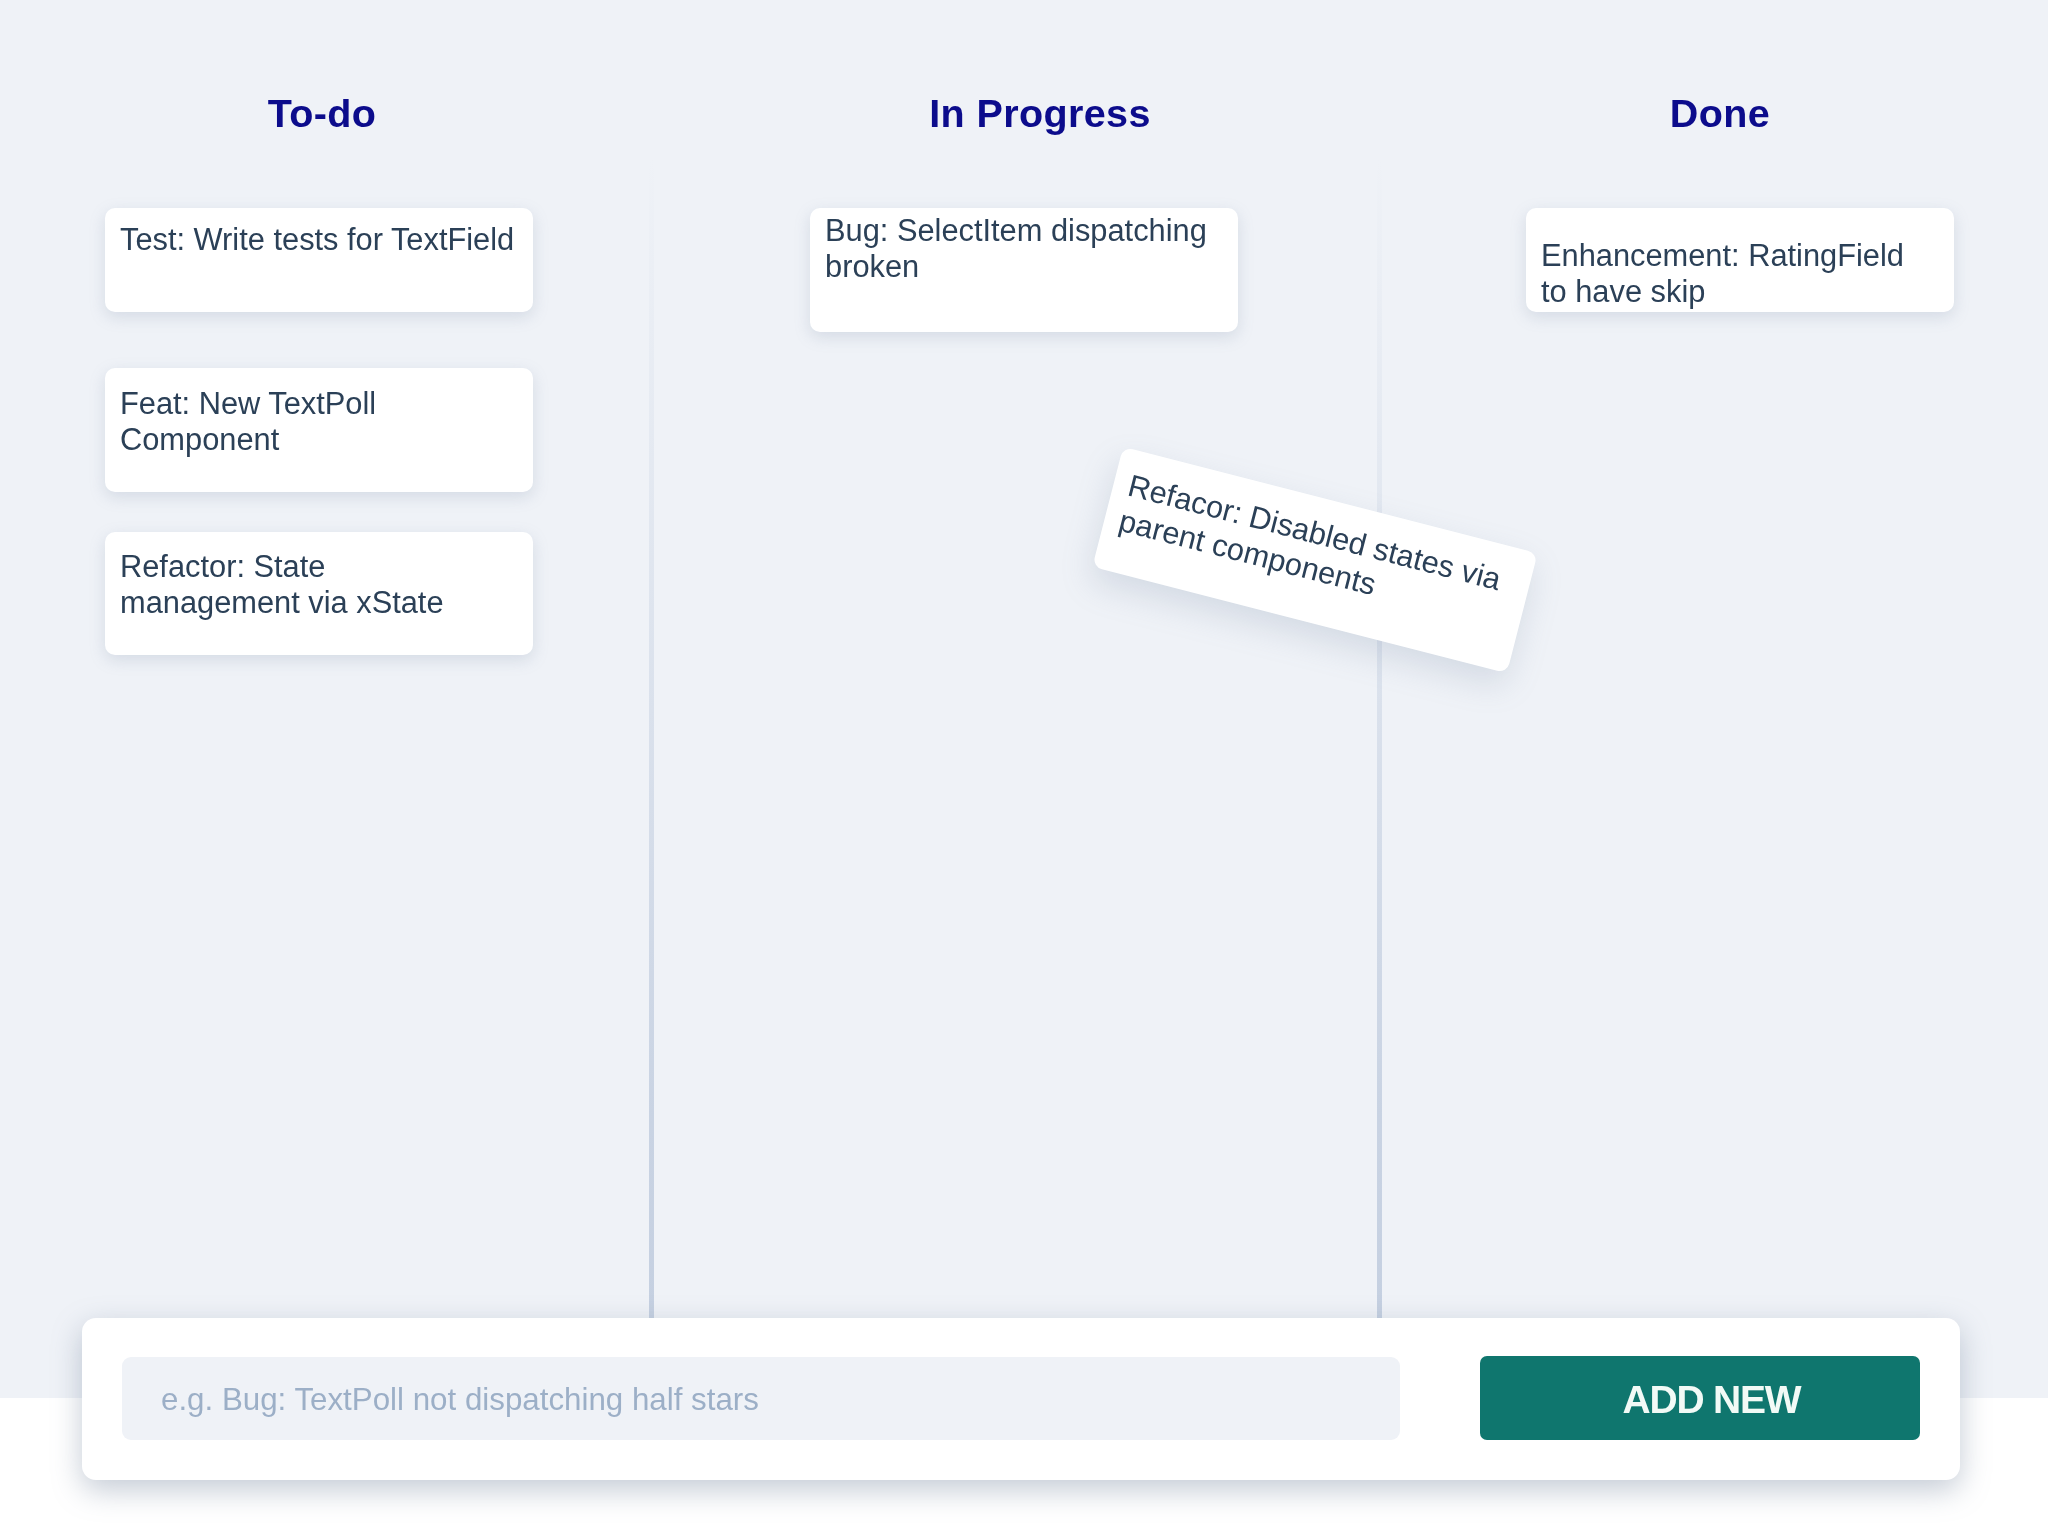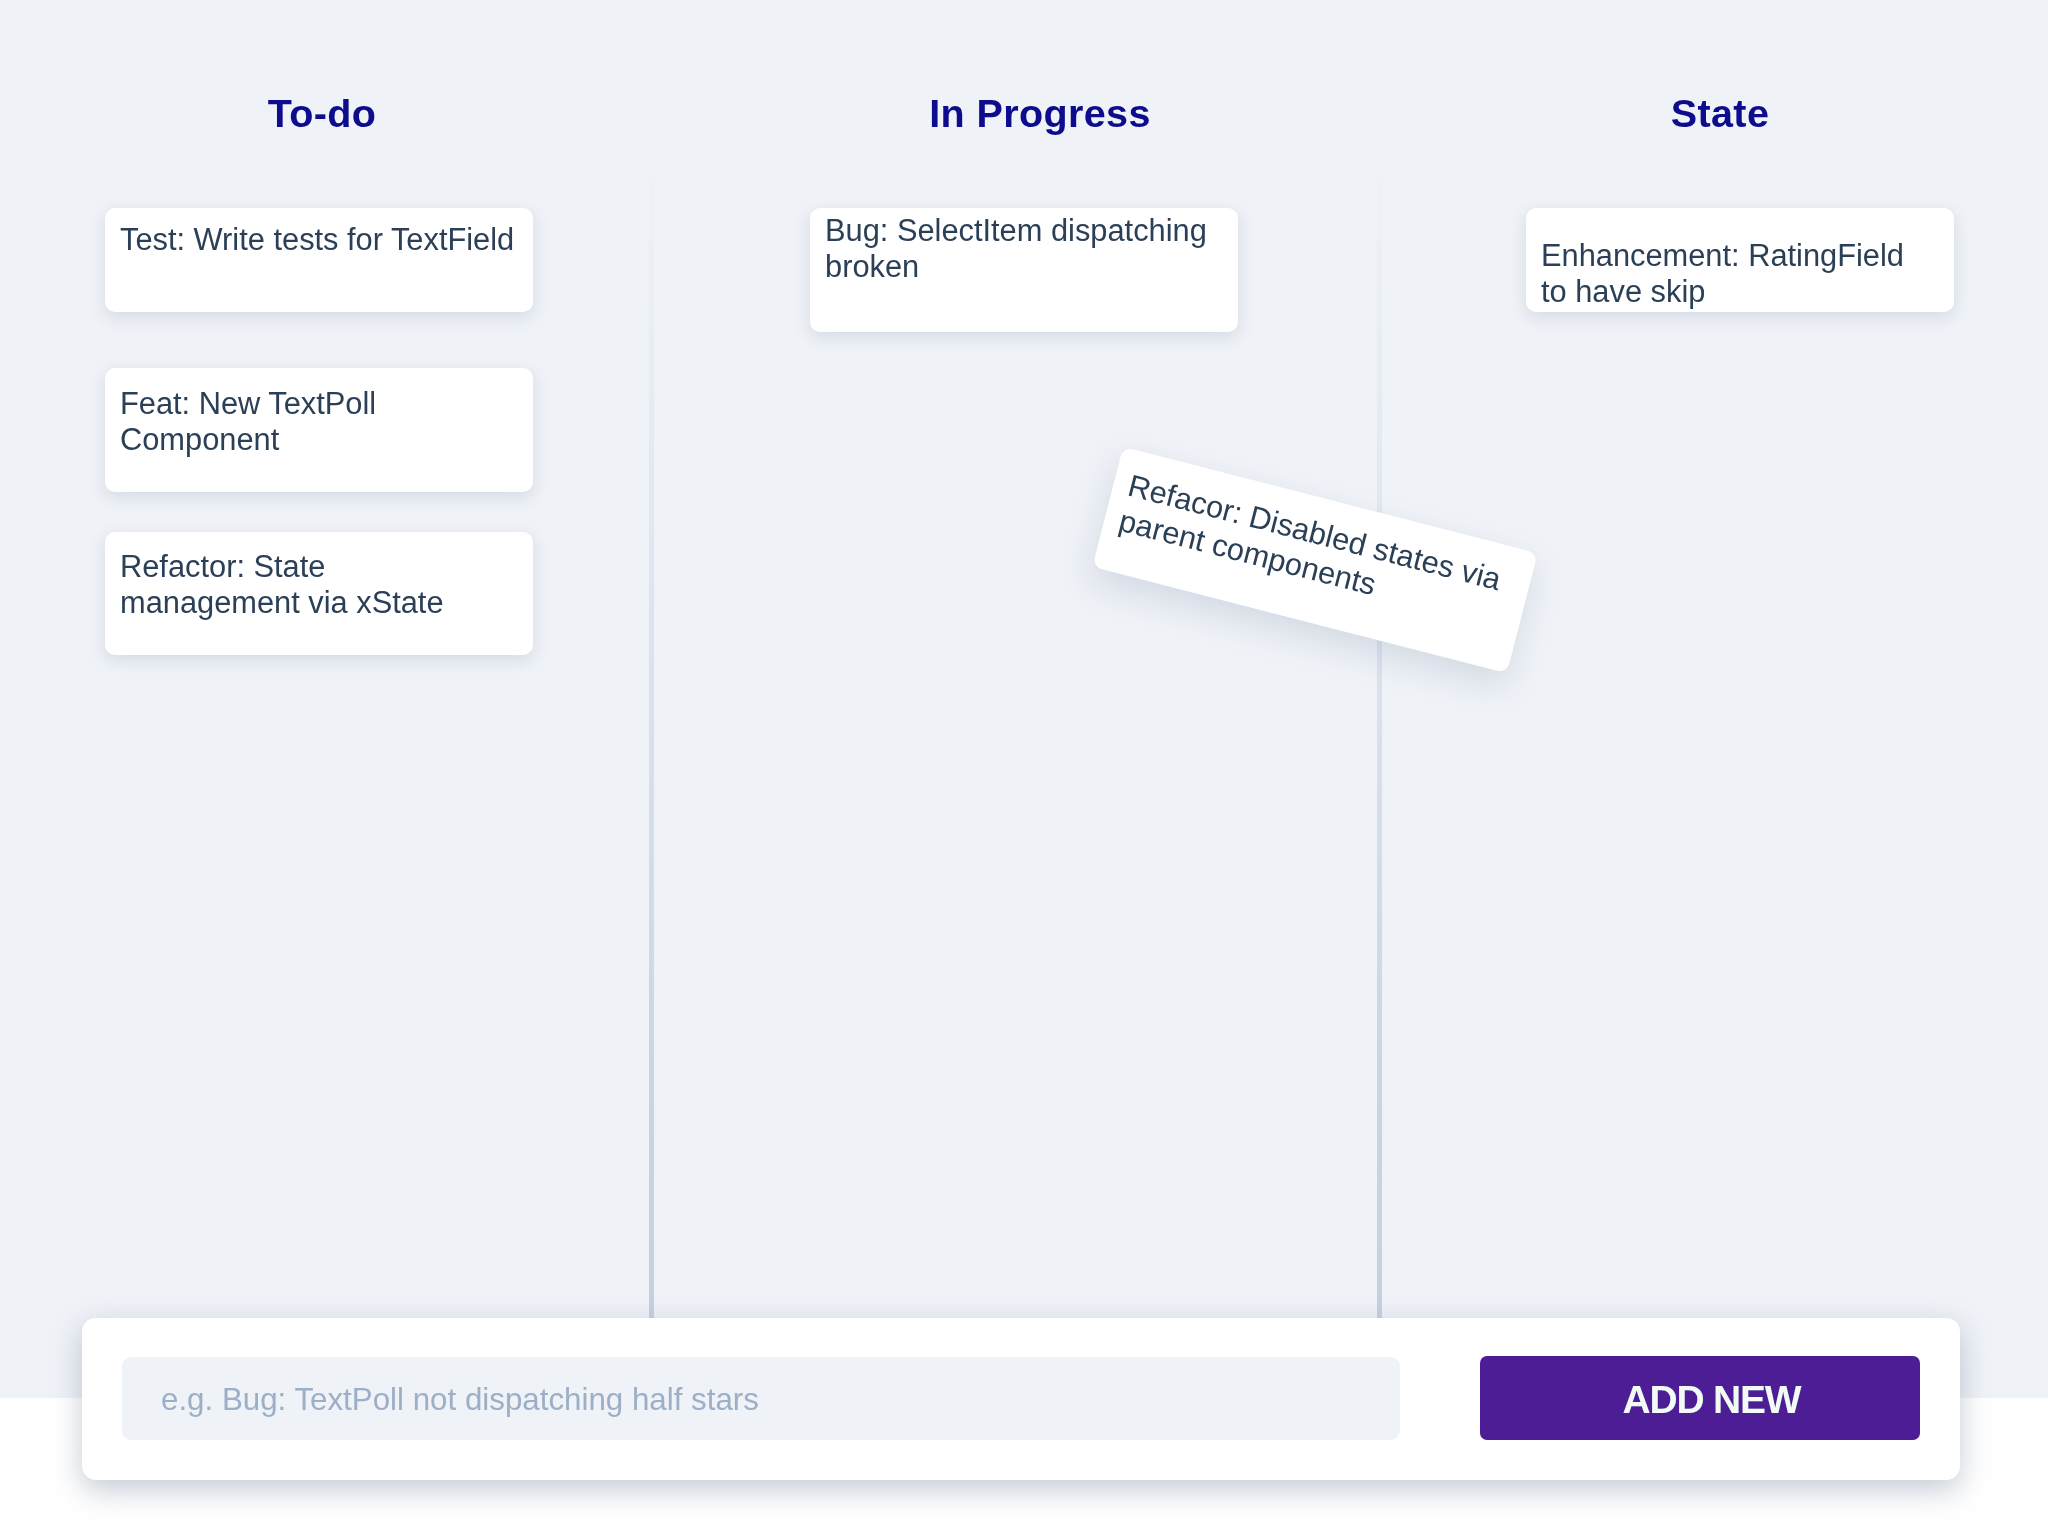--- a/index.html
+++ b/index.html
@@ -58,21 +58,21 @@
     width: 1278px; height: 83px;
     background: #eff2f7; border: none; border-radius: 9px;
     font-family: inherit; font-size: 31.3px; color: #b91c1c;
     padding: 2px 39px 0;
     outline: none;
   }
   .form-input::placeholder { color: #9cafc7; opacity: 1; }
   .add-btn {
     position: absolute; left: 1398px; top: 38px;
     width: 440px; height: 84px;
-    background: #4c1d95; border: none; border-radius: 7px;
+    background: #0f766e; border: none; border-radius: 7px;
     color: #f2faf6; font-family: inherit;
     font-size: 39px; font-weight: bold; letter-spacing: -1.2px;
     cursor: pointer;
     line-height: 88px;
     text-align: center;
     padding-left: 23px;
   }
 </style>
 </head>
 <body>
@@ -92,21 +92,21 @@
 management via xState</article>
   </section>
 
   <section class="column" style="left:651px;top:0px;width:729px">
     <h2 class="col-title" style="left:189px;top:86px;width:400px">In Progress</h2>
     <article class="card" style="left:159px;top:200px;width:428px;height:124px;padding-top:5px">Bug: SelectItem dispatching
 broken</article>
   </section>
 
   <section class="column" style="left:1380px;top:0px;width:668px">
-    <h2 class="col-title" style="left:140px;top:86px;width:400px">State</h2>
+    <h2 class="col-title" style="left:140px;top:86px;width:400px">Done</h2>
     <article class="card" style="left:146px;top:200px;width:428px;height:104px;padding-top:30px">Enhancement: RatingField
 to have skip</article>
   </section>
 
   <article class="card card-drag" style="left:1101px;top:498px;width:428px;height:124px;padding-top:18px;transform:rotate(14.4deg);box-shadow:0 14px 32px rgba(120,136,166,0.22)">Refacor: Disabled states via
 parent components</article>
 
   <form class="form-panel">
     <input class="form-input" type="text" placeholder="e.g. Bug: TextPoll not dispatching half stars" style="">
     <button class="add-btn" type="submit">ADD NEW</button>

